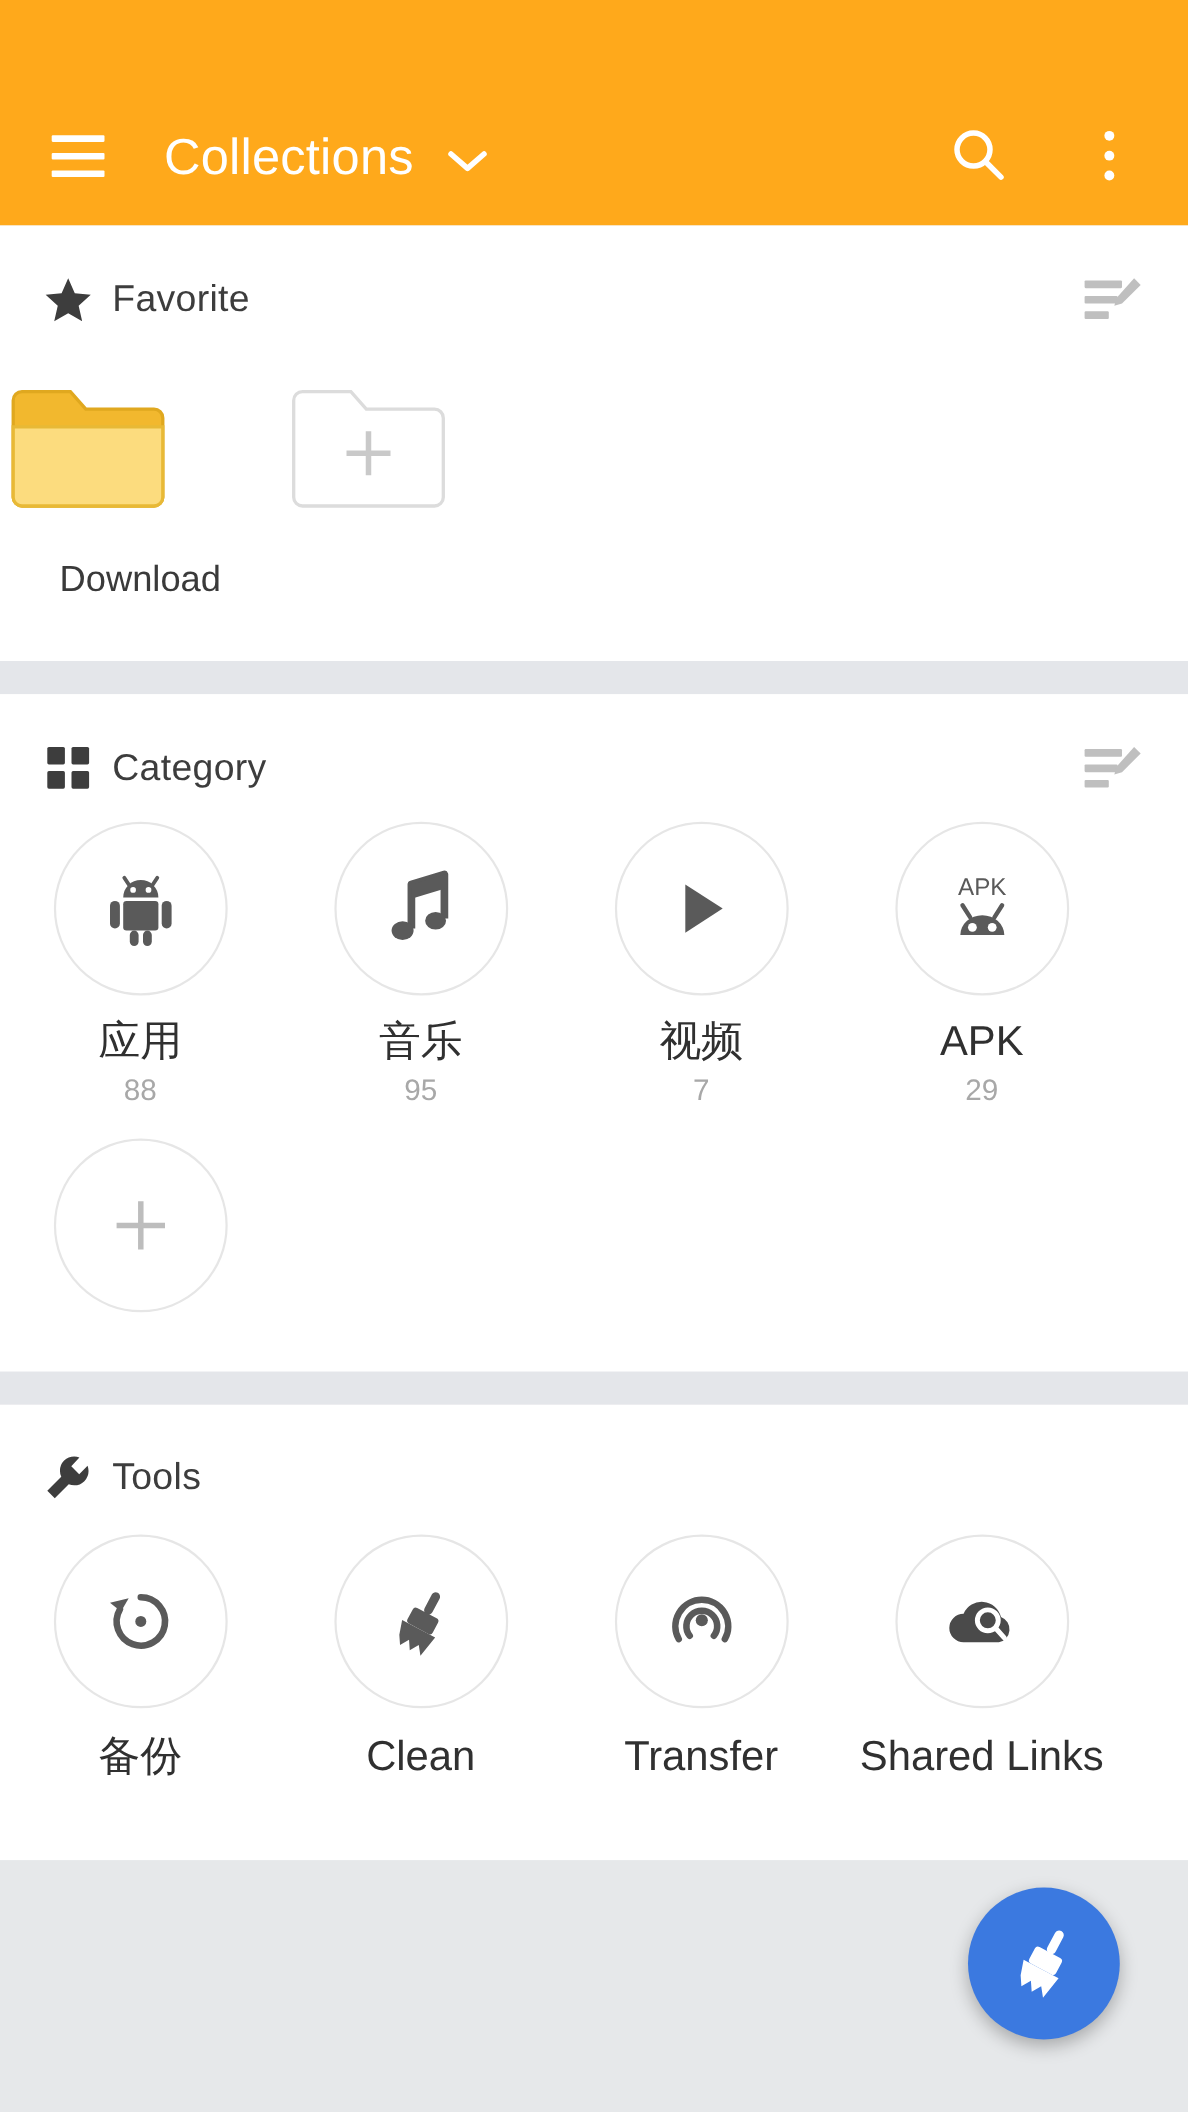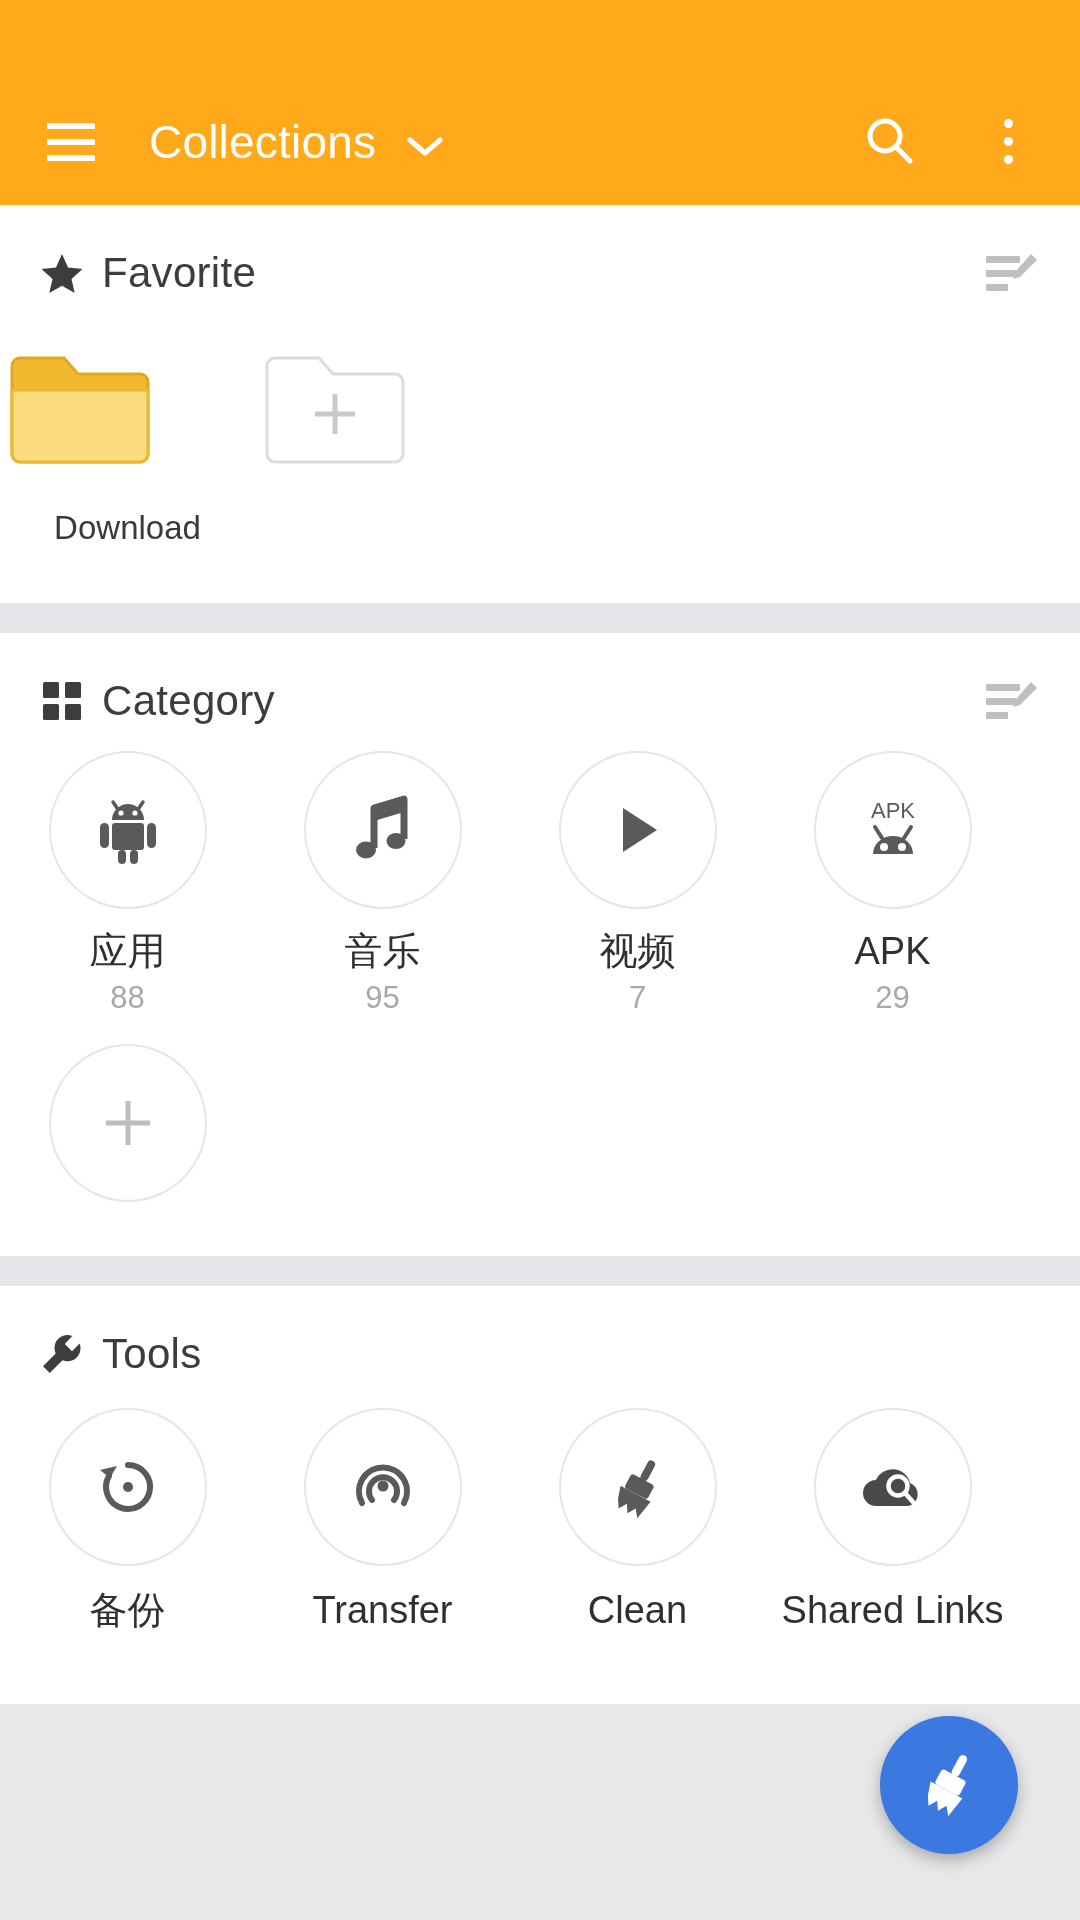--- a/index.html
+++ b/index.html
@@ -30,21 +30,21 @@
   .dots i { width:9px; height:9px; border-radius:50%; background:#ffffff; display:block; }
 
   
   .section { background:#ffffff; width:100%; }
   .divider { background:#e4e6ea; height:30px; width:100%; }
 
   .sec-head {
     display:flex; align-items:center; padding:44px 40px 0 40px;
   }
   .sec-title {
-    font-size:42px; color:#3d3d3d; font-weight:400; margin-left:18px; letter-spacing:.3px;
+    font-size:34px; color:#3d3d3d; font-weight:400; margin-left:18px; letter-spacing:.3px;
   }
   .sec-head-icon { width:44px; height:44px; display:flex; align-items:center; justify-content:center; }
   .sec-spacer { flex:1; }
   .edit-list { width:56px; height:46px; display:block; cursor:pointer; }
 
   
   .fav-grid { display:flex; padding:46px 0 10px 0; }
   .fav-cell { width:255px; display:flex; flex-direction:column; cursor:pointer; }
   .fav-label {
     font-size:33px; color:#3a3a3a; margin-top:36px; text-align:center;
@@ -61,21 +61,21 @@
   }
   .circle {
     width:158px; height:158px; border-radius:50%;
     border:2px solid #e6e6e6; background:#ffffff;
     display:flex; align-items:center; justify-content:center;
   }
   .cat-label {
     font-size:38px; color:#303030; margin-top:22px; text-align:center;
     line-height:1.08; width:230px;
   }
-  .cat-count { font-size:31px; color:#a8a8a8; margin-top:8px; }
+  .cat-count { font-size:27px; color:#a8a8a8; margin-top:8px; }
   .pad-bottom-cat { height:26px; }
   .tools-grid { padding:30px 0 0 0; }
   .tool-label {
     font-size:38px; color:#303030; margin-top:24px; text-align:center;
     line-height:1.1; width:230px;
   }
   .pad-bottom-tools { height:44px; }
 
   
   .fab {
@@ -287,40 +287,40 @@
             <path d="M33 11 a22 22 0 1 1 -19 11" fill="none" stroke="#5a5a5a" stroke-width="6" stroke-linecap="round"></path>
             <path d="M5 16 L15 24 L22 12 Z" fill="#5a5a5a"></path>
             <circle cx="33" cy="33" r="5" fill="#5a5a5a"></circle>
           </svg>
         </span>
         <span class="tool-label">备份</span>
       </div>
 
       <div class="cat-cell">
         <span class="circle">
-          <svg width="68" height="64" viewBox="0 0 68 64" aria-hidden="true">
-            <path d="M13 48 a24 24 0 1 1 42 0" fill="none" stroke="#5a5a5a" stroke-width="6" stroke-linecap="round"></path>
-            <path d="M23 45 a14 14 0 1 1 22 0" fill="none" stroke="#5a5a5a" stroke-width="6" stroke-linecap="round"></path>
-            <circle cx="34" cy="31" r="5.5" fill="#5a5a5a"></circle>
-          </svg>
-        </span>
-        <span class="tool-label">Transfer</span>
-      </div>
-
-      <div class="cat-cell">
-        <span class="circle">
           <svg width="68" height="68" viewBox="0 0 68 68" aria-hidden="true">
             <g transform="rotate(28 34 34)">
               <rect x="31" y="4" width="8" height="22" rx="4" fill="#5a5a5a"></rect>
               <rect x="22" y="25" width="26" height="16" rx="3" fill="#5a5a5a"></rect>
               <path d="M18 41 L52 41 L48 62 L42 54 L37 62 L32 54 L27 62 L22 54 Z" fill="#5a5a5a"></path>
             </g>
           </svg>
         </span>
         <span class="tool-label">Clean</span>
+      </div>
+
+      <div class="cat-cell">
+        <span class="circle">
+          <svg width="68" height="64" viewBox="0 0 68 64" aria-hidden="true">
+            <path d="M13 48 a24 24 0 1 1 42 0" fill="none" stroke="#5a5a5a" stroke-width="6" stroke-linecap="round"></path>
+            <path d="M23 45 a14 14 0 1 1 22 0" fill="none" stroke="#5a5a5a" stroke-width="6" stroke-linecap="round"></path>
+            <circle cx="34" cy="31" r="5.5" fill="#5a5a5a"></circle>
+          </svg>
+        </span>
+        <span class="tool-label">Transfer</span>
       </div>
 
       <div class="cat-cell">
         <span class="circle">
           <svg width="72" height="58" viewBox="0 0 72 58" aria-hidden="true">
             <path d="M19 48 a13 13 0 0 1 0 -26 a18 18 0 0 1 34 3 a12 12 0 0 1 -2 23 Z" fill="#4a4a4a"></path>
             <circle cx="41" cy="28" r="9.5" fill="none" stroke="#ffffff" stroke-width="4.5"></circle>
             <line x1="48" y1="35" x2="56" y2="44" stroke="#ffffff" stroke-width="4.5" stroke-linecap="round"></line>
           </svg>
         </span>

